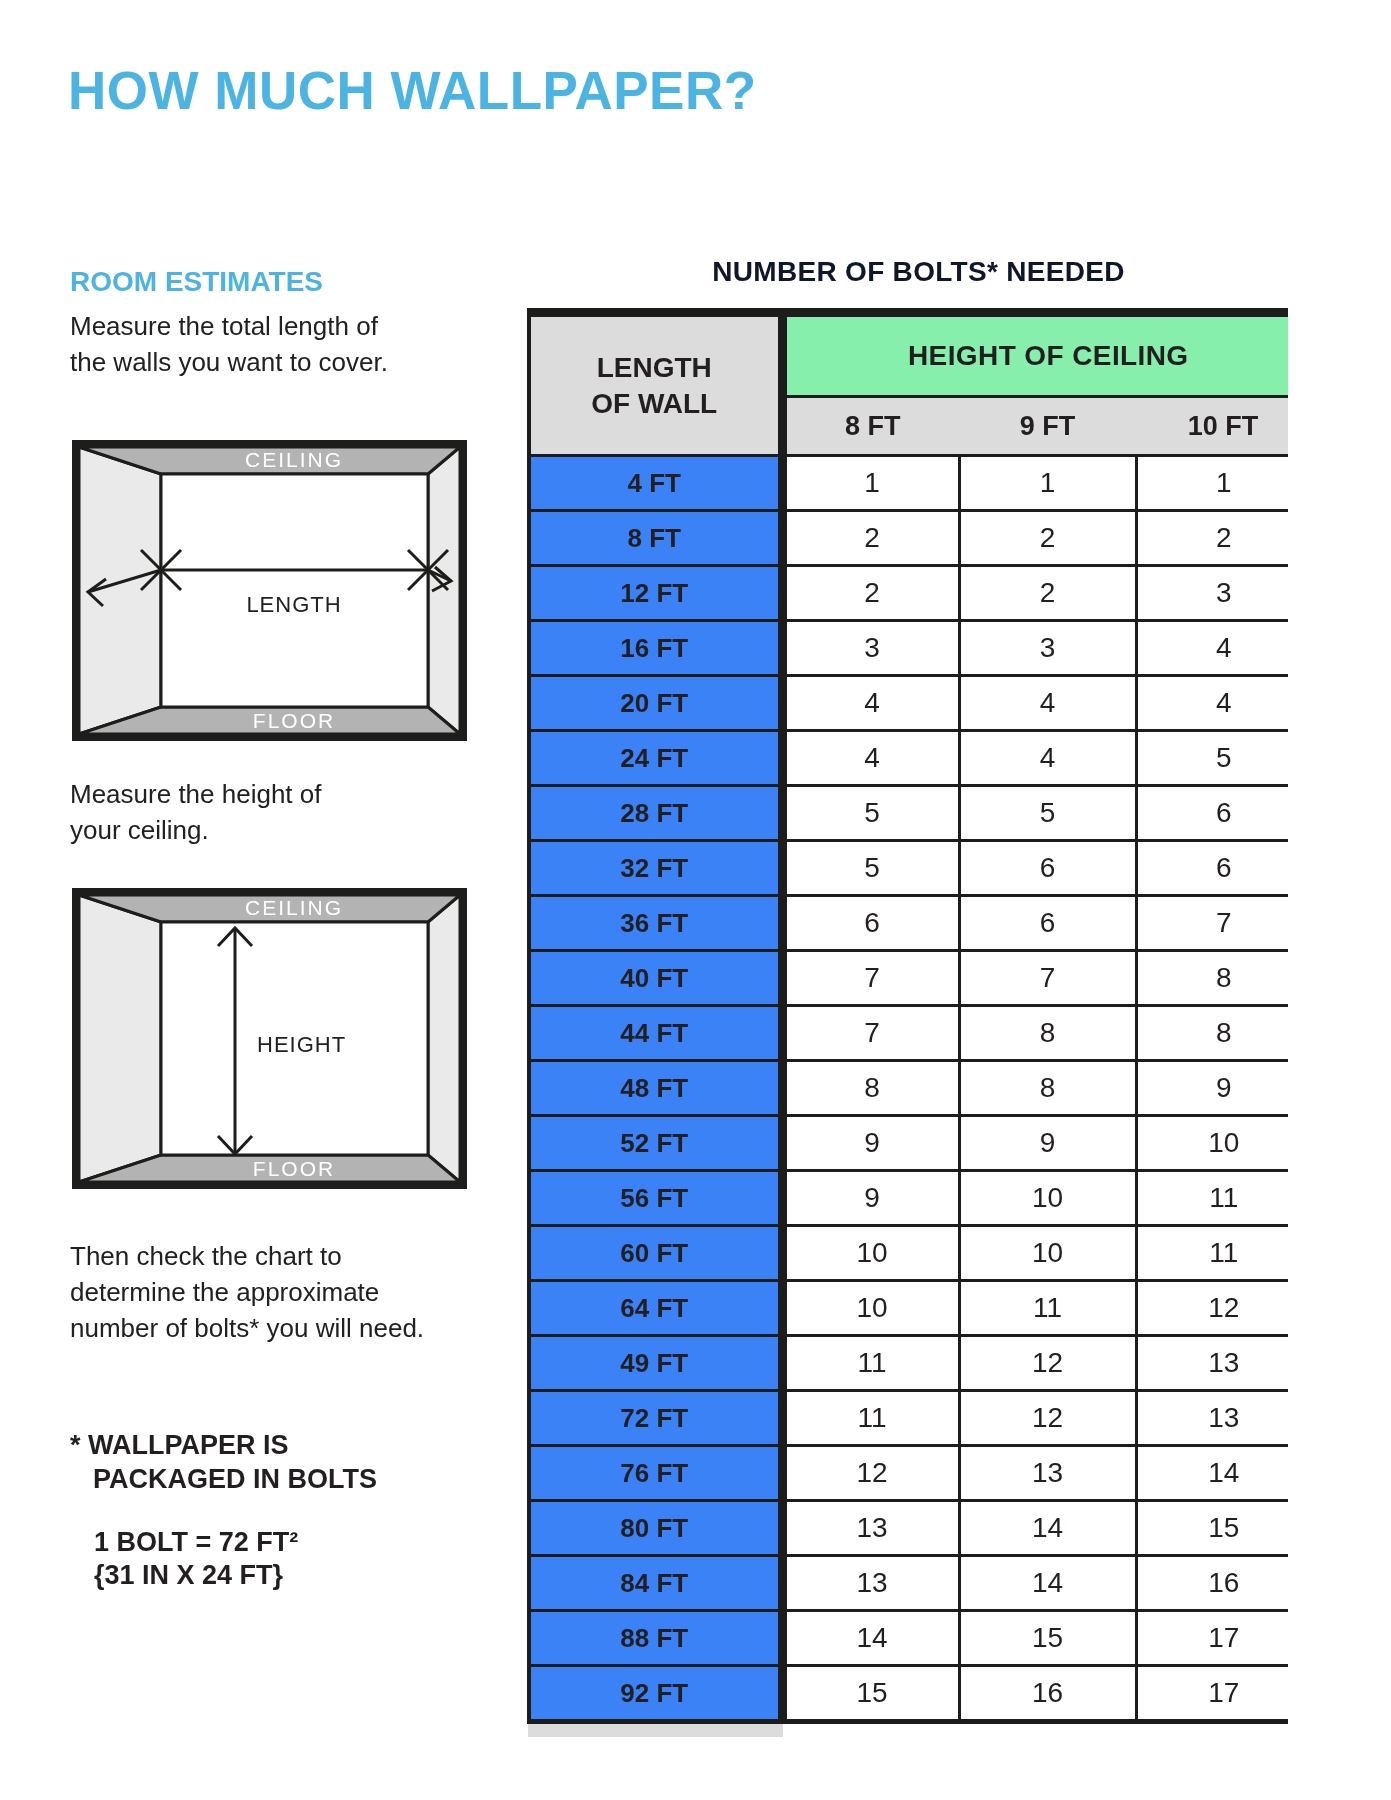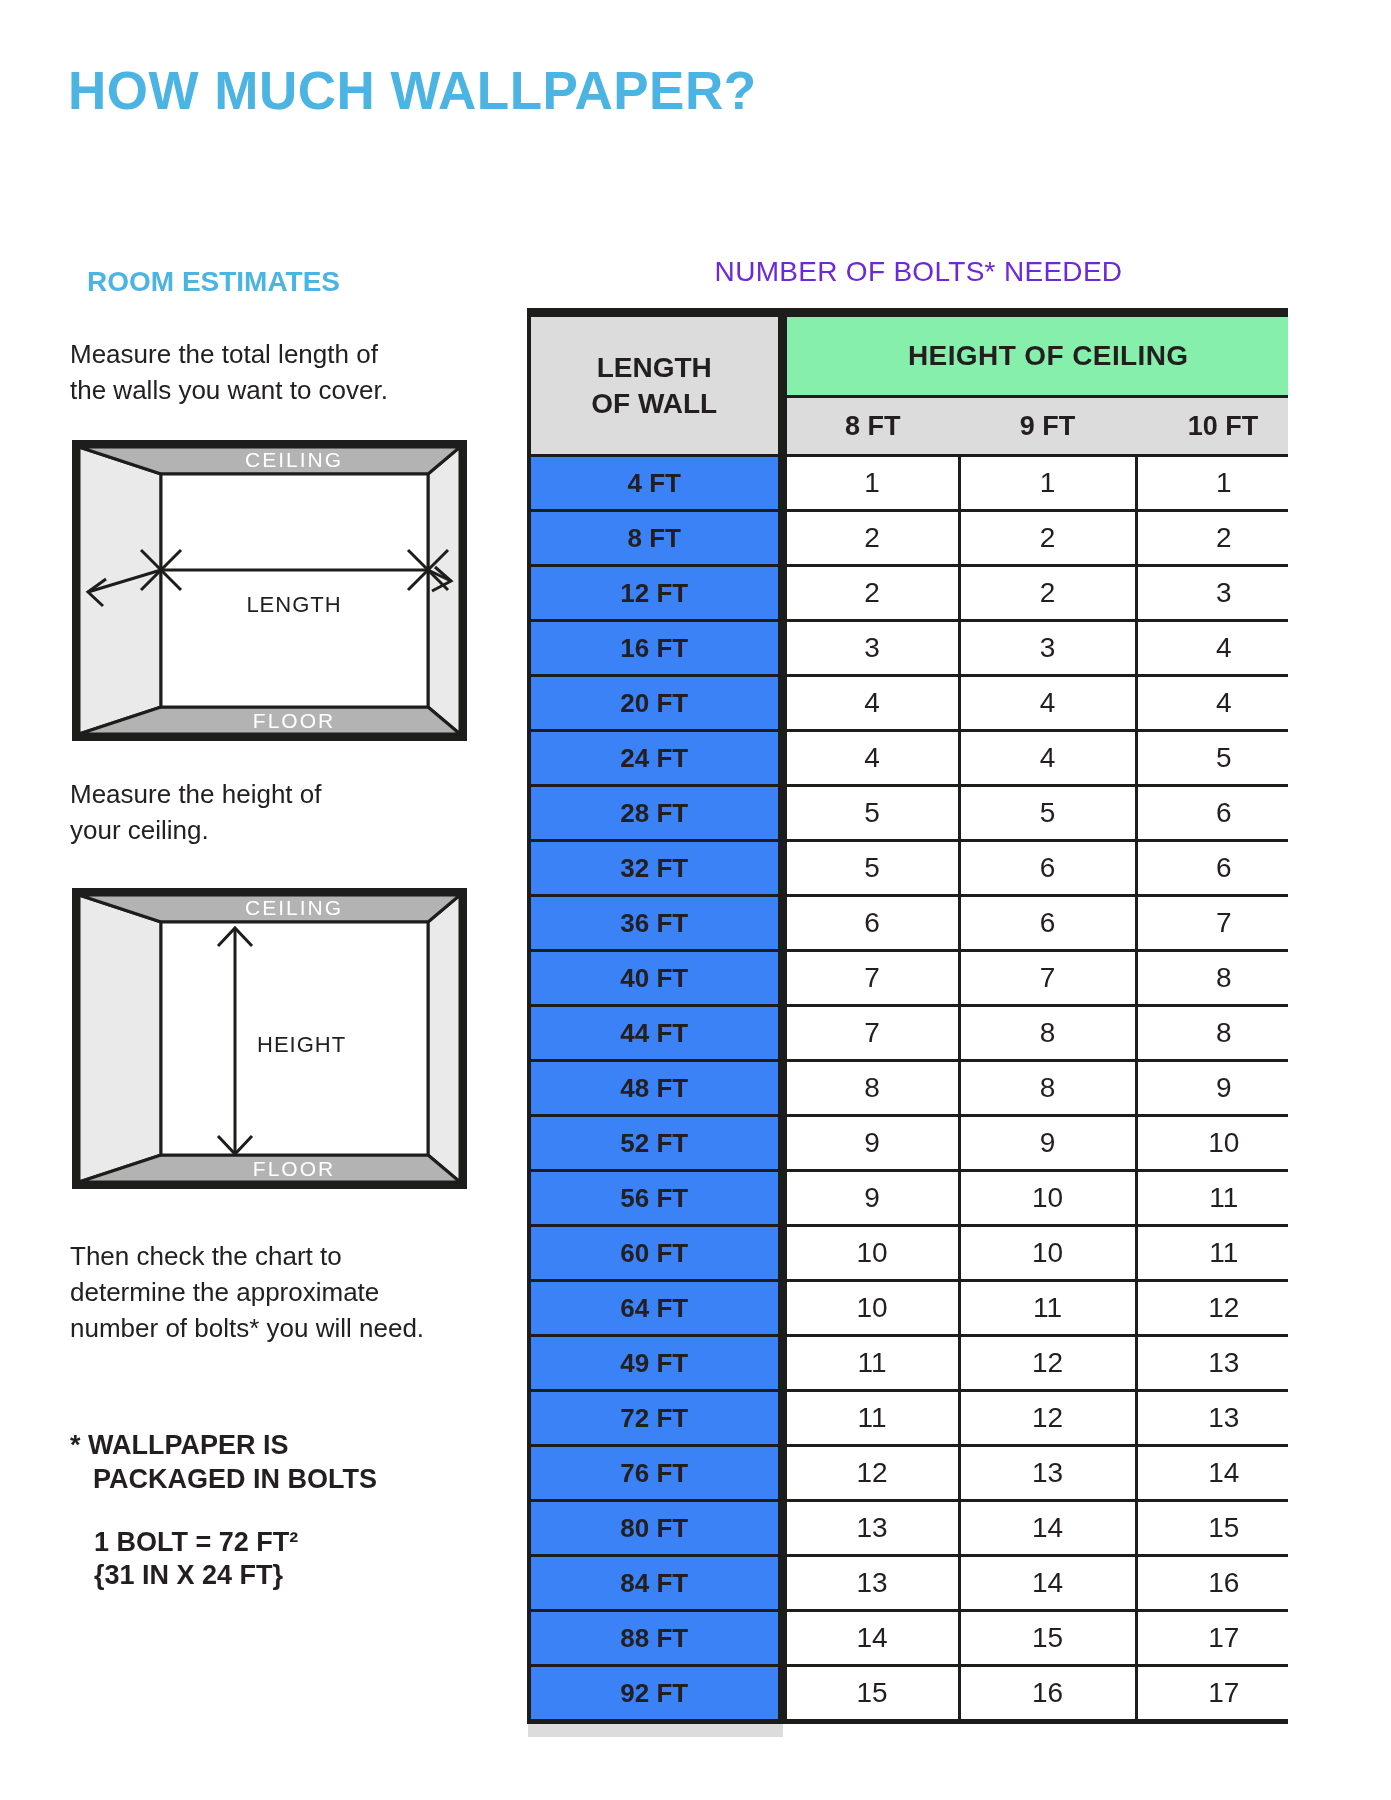--- a/index.html
+++ b/index.html
@@ -9,33 +9,32 @@
   }
   .abs { position:absolute; }
 
   .page-title {
     left:68px; top:60px; font-size:53px; font-weight:bold; color:#4bb4e2;
     letter-spacing:0.5px; white-space:nowrap;
   }
   .section-heading {
     left:70px; top:266px; font-size:28px; font-weight:bold; color:#4bb4e2;
     white-space:nowrap;
-    margin-left:17px;
   }
   .para { font-size:26px; line-height:36px; color:#232020; white-space:nowrap; }
-  .p1 { left:70px; top:336px; }
+  .p1 { left:70px; top:308px; }
   .p2 { left:70px; top:776px; }
   .p3 { left:70px; top:1238px; }
   .footnote { left:70px; top:1428px; font-size:27px; font-weight:bold; line-height:34px; white-space:nowrap; }
   .footnote .indent { padding-left:23px; }
   .boltinfo { left:70px; top:1526px; font-size:27px; font-weight:bold; line-height:33px; white-space:nowrap;margin-left:24px; }
 
   .table-title {
     left:527px; top:256px; width:783px; text-align:center;
-    font-size:28px; font-weight:normal; color:#6d28d9; letter-spacing:0.3px;
+    font-size:28px; font-weight:bold; color:#0f172a; letter-spacing:0.3px;
   }
 
   .table-wrap { left:527px; top:308px; width:783px; }
   table.bolts {
     border-collapse:collapse; table-layout:fixed; width:783px;
     border:4px solid #1d1d1b; border-top-width:9px; border-bottom-width:5px;
   }
   table.bolts th, table.bolts td {
     text-align:center; vertical-align:middle; padding:0; overflow:hidden;
   }

